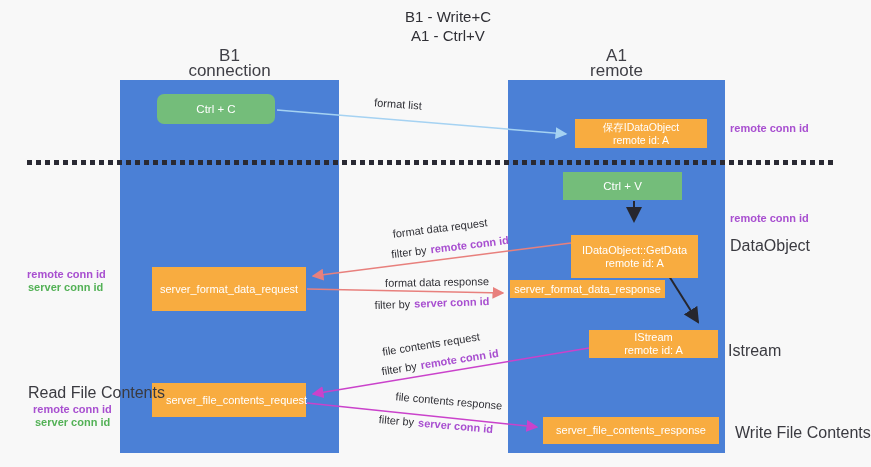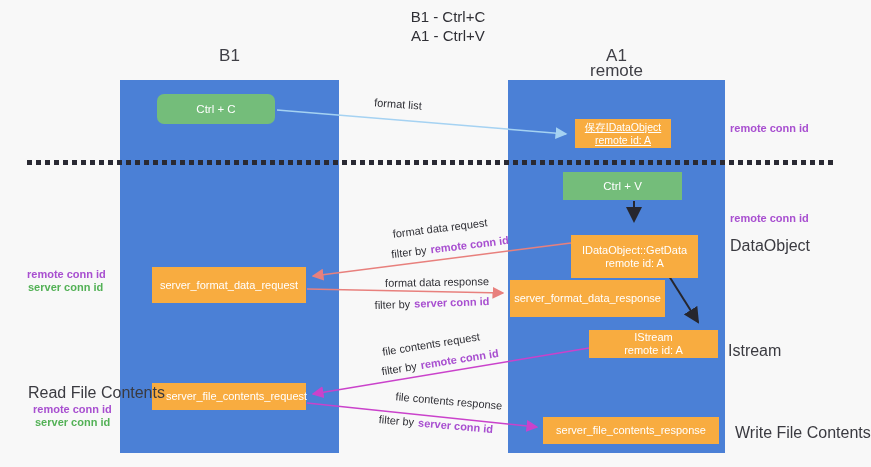--- a/index.html
+++ b/index.html
@@ -25,26 +25,27 @@
   .plain{color:#3a3a40;font-size:16px;}
   .filter-val{margin-left:4px;}
   svg.overlay{position:absolute;left:0;top:0;width:871px;height:467px;pointer-events:none;}
 </style>
 </head>
 <body>
 
 <div class="canvas">
 
   <div class="abs title">
-    <div>B1 - Ctrl+C</div>
+    <div>B1 - Write+C</div>
     <div>A1 - Ctrl+V</div>
   </div>
 
   <div class="abs colheader" style="left:120px;width:219px;">
     <div>B1</div>
+    <div>connection</div>
   </div>
   <div class="abs colheader" style="left:508px;width:217px;">
     <div>A1</div>
     <div>remote</div>
   </div>
 
   <div class="abs lifeline" style="left:120px;width:219px;"></div>
   <div class="abs lifeline" style="left:508px;width:217px;"></div>
 
   <div class="abs divider"></div>
@@ -73,39 +74,39 @@
     <line x1="307" y1="403" x2="537" y2="427" stroke="#ca42cb" stroke-width="1.5" marker-end="url(#mmag)"></line>
   </svg>
 
   <div class="abs node green" style="left:157px;top:94px;width:118px;height:30px;border-radius:7px;">
     <span>Ctrl + C</span>
   </div>
   <div class="abs node green" style="left:563px;top:172px;width:119px;height:28px;">
     <span>Ctrl + V</span>
   </div>
 
-  <div class="abs node orange" style="left:575px;top:119px;width:96px;height:29px;font-size:10.5px;text-decoration:underline;">
+  <div class="abs node orange" style="left:575px;top:119px;width:132px;height:29px;font-size:10.5px;">
     <span>保存IDataObject</span>
     <span>remote id: A</span>
   </div>
   <div class="abs node orange" style="left:571px;top:235px;width:127px;height:43px;">
     <span>IDataObject::GetData</span>
     <span>remote id: A</span>
   </div>
   <div class="abs node orange" style="left:589px;top:330px;width:129px;height:28px;">
     <span>IStream</span>
     <span>remote id: A</span>
   </div>
-  <div class="abs node orange" style="left:152px;top:267px;width:154px;height:36px;">
+  <div class="abs node orange" style="left:152px;top:267px;width:154px;height:44px;">
     <span>server_format_data_request</span>
   </div>
-  <div class="abs node orange" style="left:510px;top:280px;width:155px;height:37px;">
+  <div class="abs node orange" style="left:510px;top:280px;width:155px;height:18px;">
     <span>server_format_data_response</span>
   </div>
-  <div class="abs node orange" style="left:152px;top:383px;width:154px;height:27px;padding-left:15px;">
+  <div class="abs node orange" style="left:152px;top:383px;width:154px;height:34px;padding-left:15px;">
     <span>server_file_contents_request</span>
   </div>
   <div class="abs node orange" style="left:543px;top:417px;width:176px;height:27px;">
     <span>server_file_contents_response</span>
   </div>
 
   <div class="abs alabel rot" style="left:398px;top:104px;transform:translate(-50%,-50%) rotate(4deg);">format list</div>
 
   <div class="abs alabel rot" style="left:440px;top:228px;transform:translate(-50%,-50%) rotate(-7deg);">format data request</div>
   <div class="abs alabel rot" style="left:450px;top:247px;transform:translate(-50%,-50%) rotate(-7deg);">

